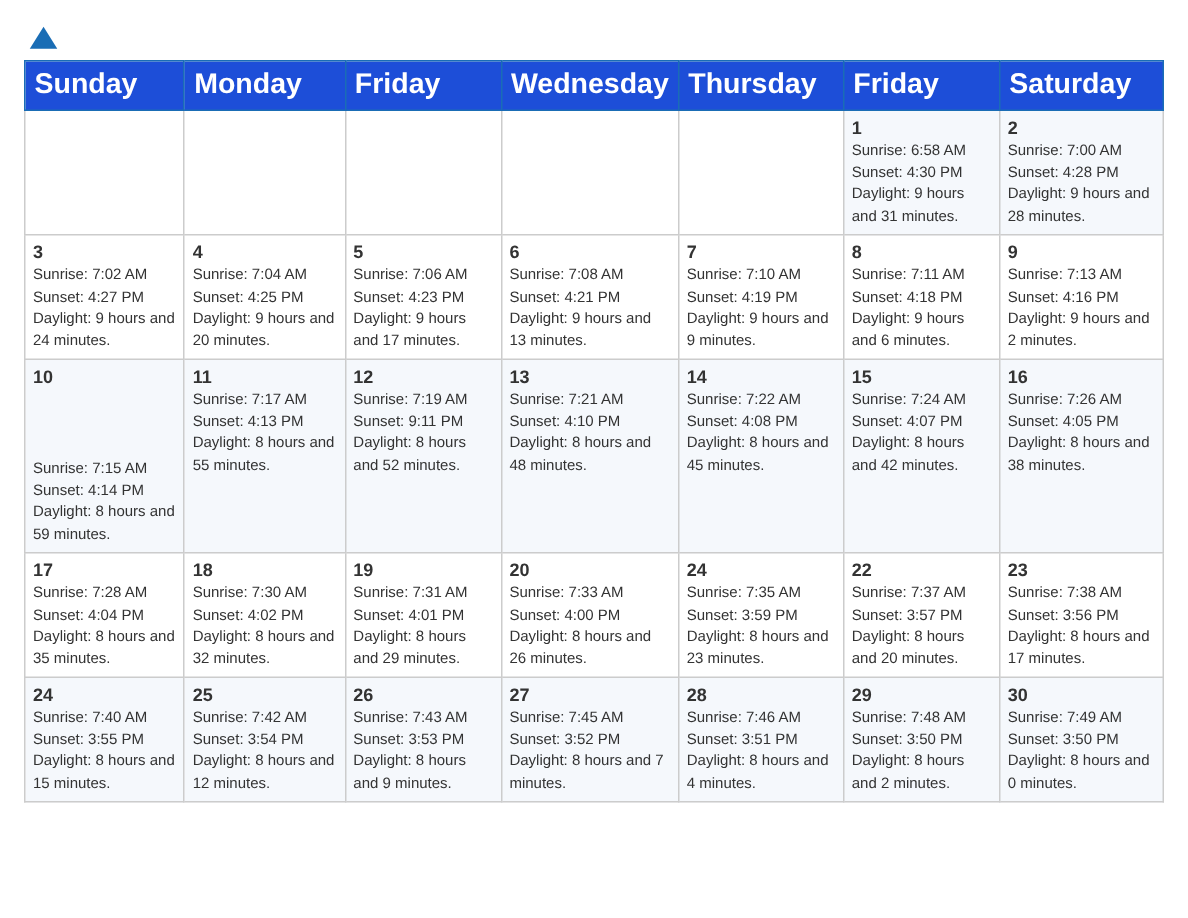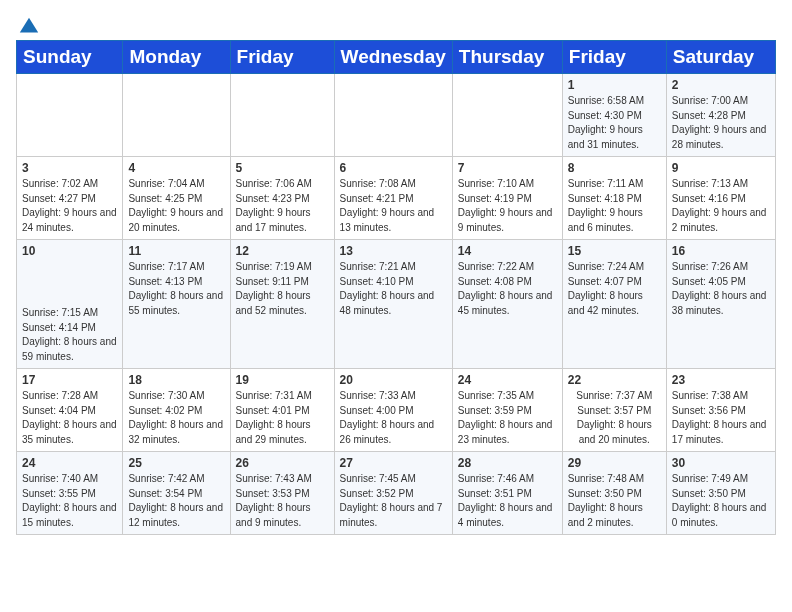--- a/index.html
+++ b/index.html
@@ -265,21 +265,21 @@
 Daylight: 8 hours and 26 minutes.</div>
         </td>
         <td>
           <span class="day-num">24</span>
           <div class="day-info" style="white-space: pre-line;">Sunrise: 7:35 AM
 Sunset: 3:59 PM
 Daylight: 8 hours and 23 minutes.</div>
         </td>
         <td>
           <span class="day-num">22</span>
-          <div class="day-info" style="white-space: pre-line; text-align: center;">Sunrise: 7:37 AM
+          <div class="day-info" style="white-space: pre-line;">Sunrise: 7:37 AM
 Sunset: 3:57 PM
 Daylight: 8 hours and 20 minutes.</div>
         </td>
         <td>
           <span class="day-num">23</span>
           <div class="day-info" style="white-space: pre-line;">Sunrise: 7:38 AM
 Sunset: 3:56 PM
 Daylight: 8 hours and 17 minutes.</div>
         </td>
       </tr>

